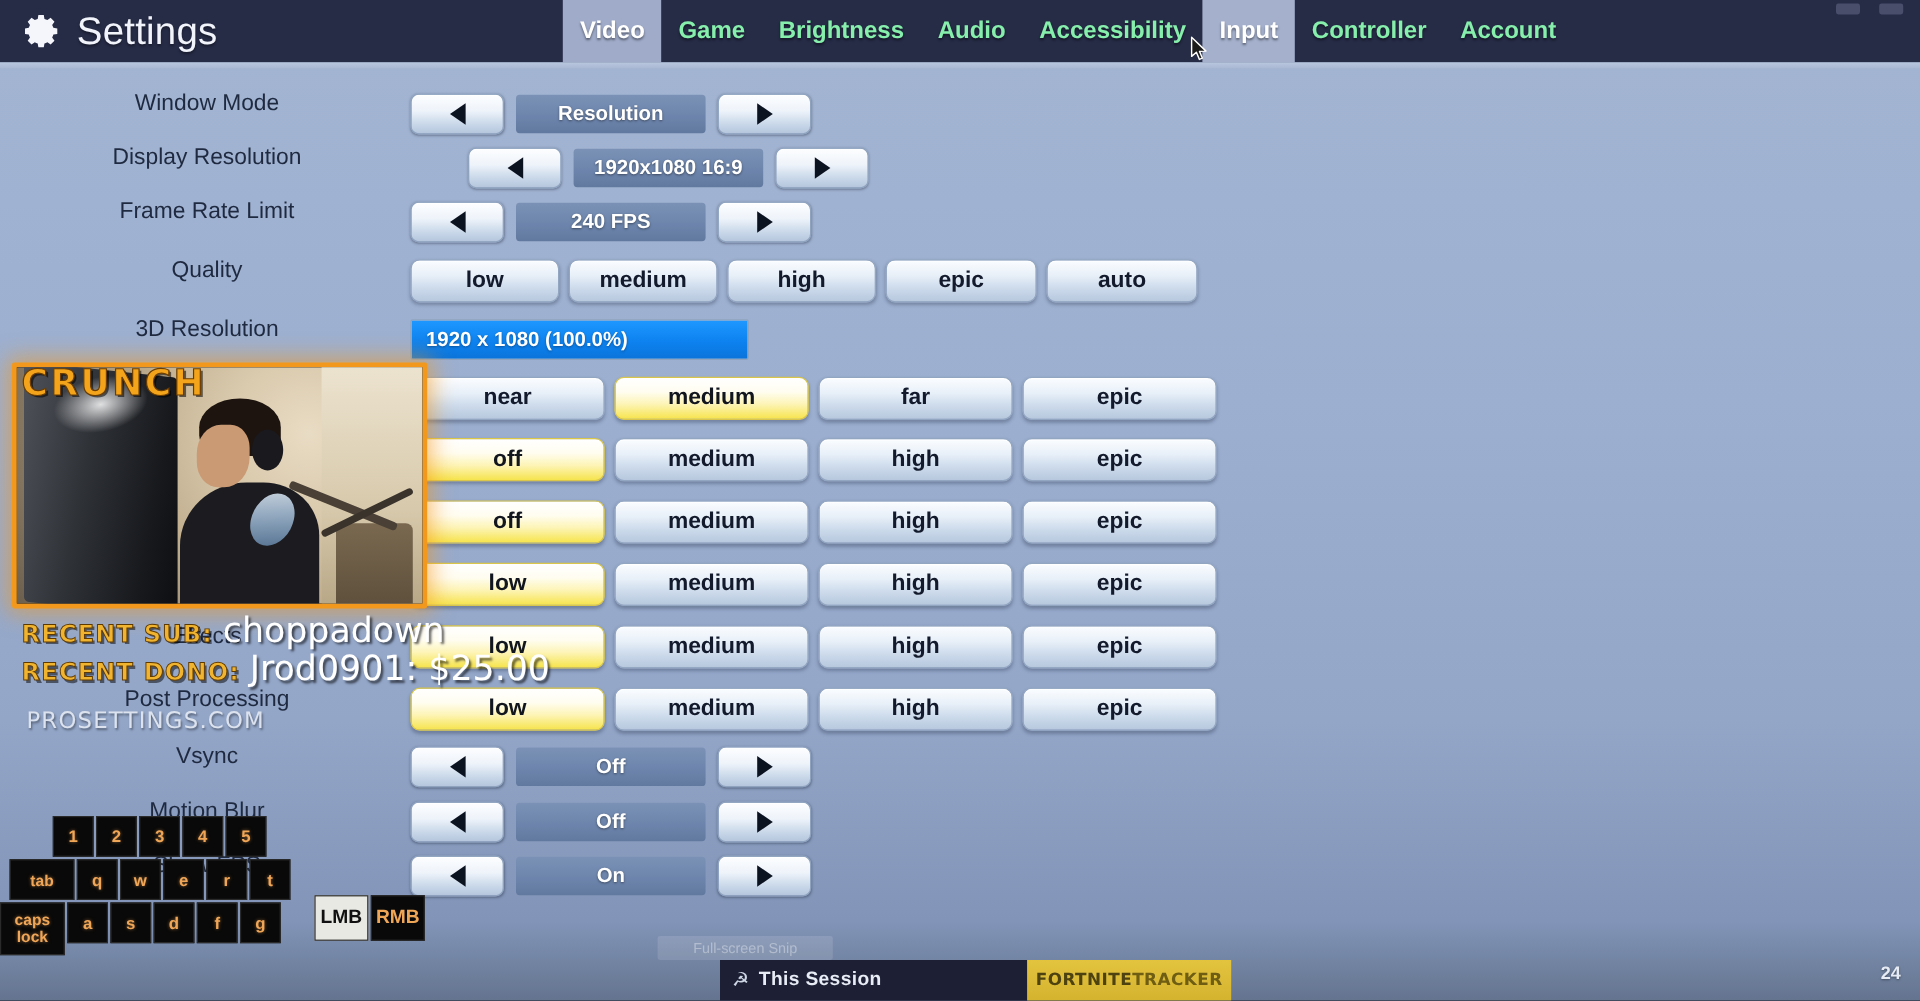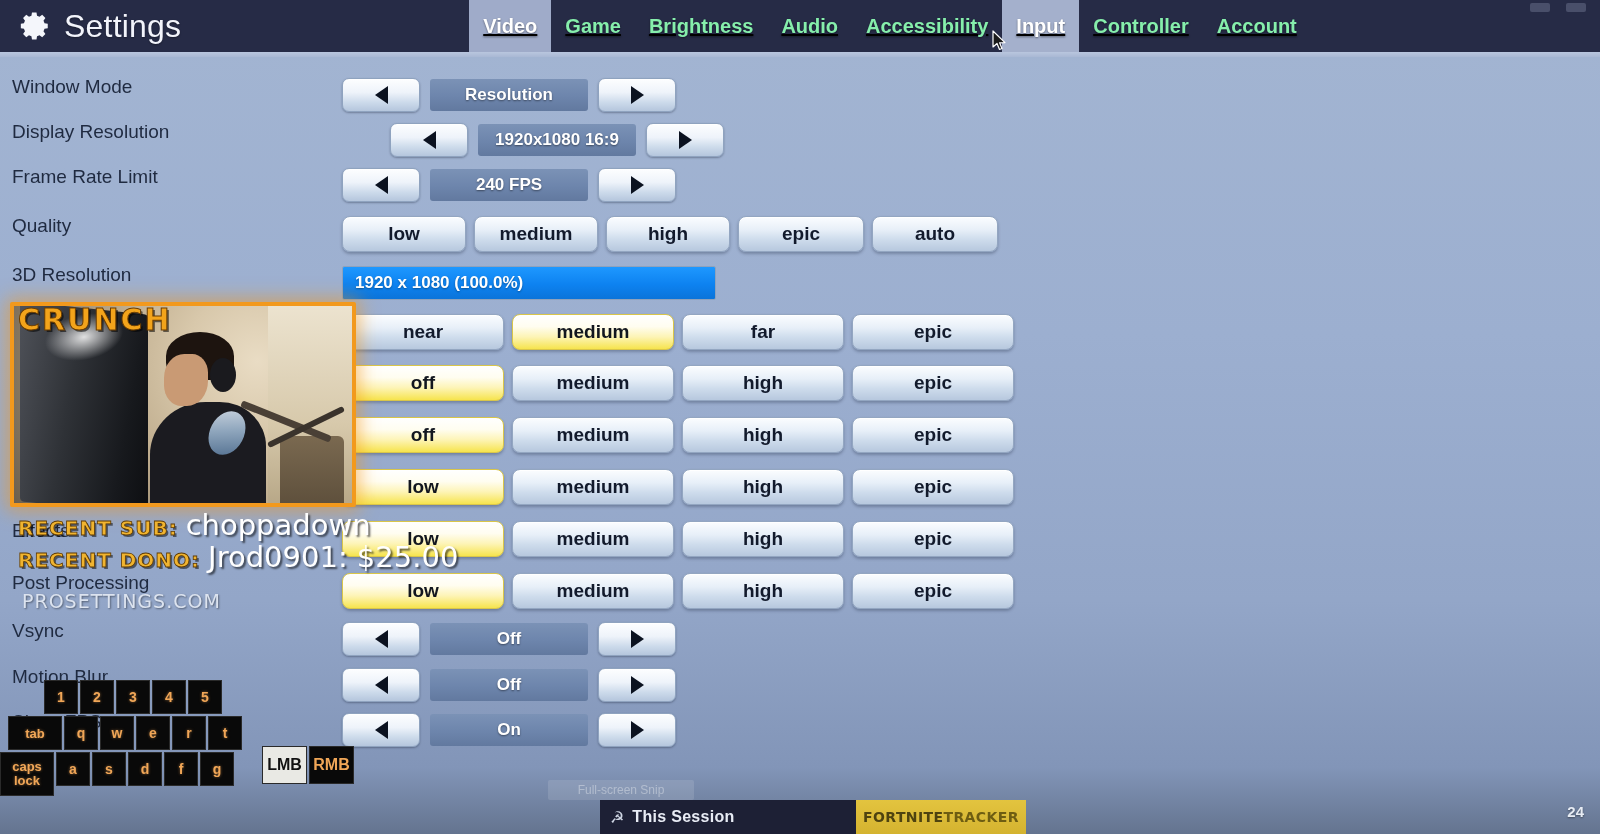--- a/index.html
+++ b/index.html
@@ -25,41 +25,41 @@
   .topbar-underline {
     position: absolute; left: 0; top: 52px; width: 1600px; height: 5px;
     background: linear-gradient(180deg,#b9c6de 0%, #a9b8d4 100%);
   }
   .brand { display: flex; align-items: center; gap: 12px; padding-left: 18px; height: 52px; }
   .gear-ico { width: 34px; height: 34px; display:block; }
   .brand-title {
     color: #f2f4fb; font-size: 32px; font-weight: 400; letter-spacing: .2px;
     text-shadow: 0 1px 2px rgba(0,0,0,.35);
   }
-  .tabs { display: flex; align-items: center; margin-left: 288px; height: 52px; text-decoration: underline; }
+  .tabs { display: flex; align-items: center; margin-left: 288px; height: 52px; }
   .tab {
     display: flex; align-items: center; padding: 0 14px; height: 52px;
     color: #86efac; font-size: 20px; font-weight: bold; white-space: nowrap;
     text-shadow: 0 1px 2px rgba(0,0,0,.45);
   }
   .tab.active { background: #9fabc9; color: #ffffff; }
   .tab.hover  { background: #a4b0cc; color: #ffffff; }
   .winbtns {
     position: absolute; right: 14px; top: 0; height: 14px;
     display: flex; gap: 16px; align-items: center; opacity: .35;
   }
   .winbtn { width: 20px; height: 9px; background: #8b93ad; border-radius: 2px; }
 
   
   .panel { position: absolute; left: 0; top: 57px; width: 1600px; height: 777px; }
   .row {
     position: absolute; height: 38px; display: flex; align-items: center;
   }
   .lbl {
-    position: absolute; right: 0; width: 330px; text-align: left;
+    position: absolute; right: 0; width: 330px; text-align: center;
     color: #1f2a40; font-size: 19px; padding-right: 9px;
     white-space: nowrap;
   }
   .lbl-wrap { position: relative; width: 342px; height: 38px; }
 
   
   .spin { display: flex; align-items: center; gap: 0; }
   .arrow-btn {
     width: 78px; height: 34px; border-radius: 7px;
     background: linear-gradient(180deg,#fdfeff 0%, #eef3fa 42%, #cddbeb 72%, #b5c6dd 100%);
@@ -90,21 +90,21 @@
     box-shadow: 0 2px 3px rgba(25,35,60,.30), inset 0 1px 0 rgba(255,255,255,.95);
   }
   .opt.sel {
     background: linear-gradient(180deg,#ffffff 0%, #fffdf0 34%, #fdf4b6 64%, #f6e44e 100%);
     border: 1px solid #d9c64a;
     color: #12161f;
   }
 
   
   .slider-track {
-    width: 374px; height: 34px; border-radius: 2px;
+    width: 282px; height: 34px; border-radius: 2px;
     background: #b3c3d9; position: relative; overflow: hidden;
     border: 1px solid #8ea2bd;
   }
   .slider-fill {
     position: absolute; left: 0; top: 0; height: 100%;
     background: linear-gradient(180deg,#1e98ff 0%, #0d82f0 55%, #0b74da 100%);
     display: flex; align-items: center; padding-left: 12px;
   }
   .slider-label {
     color: #ffffff; font-size: 17px; font-weight: bold; white-space: nowrap;

